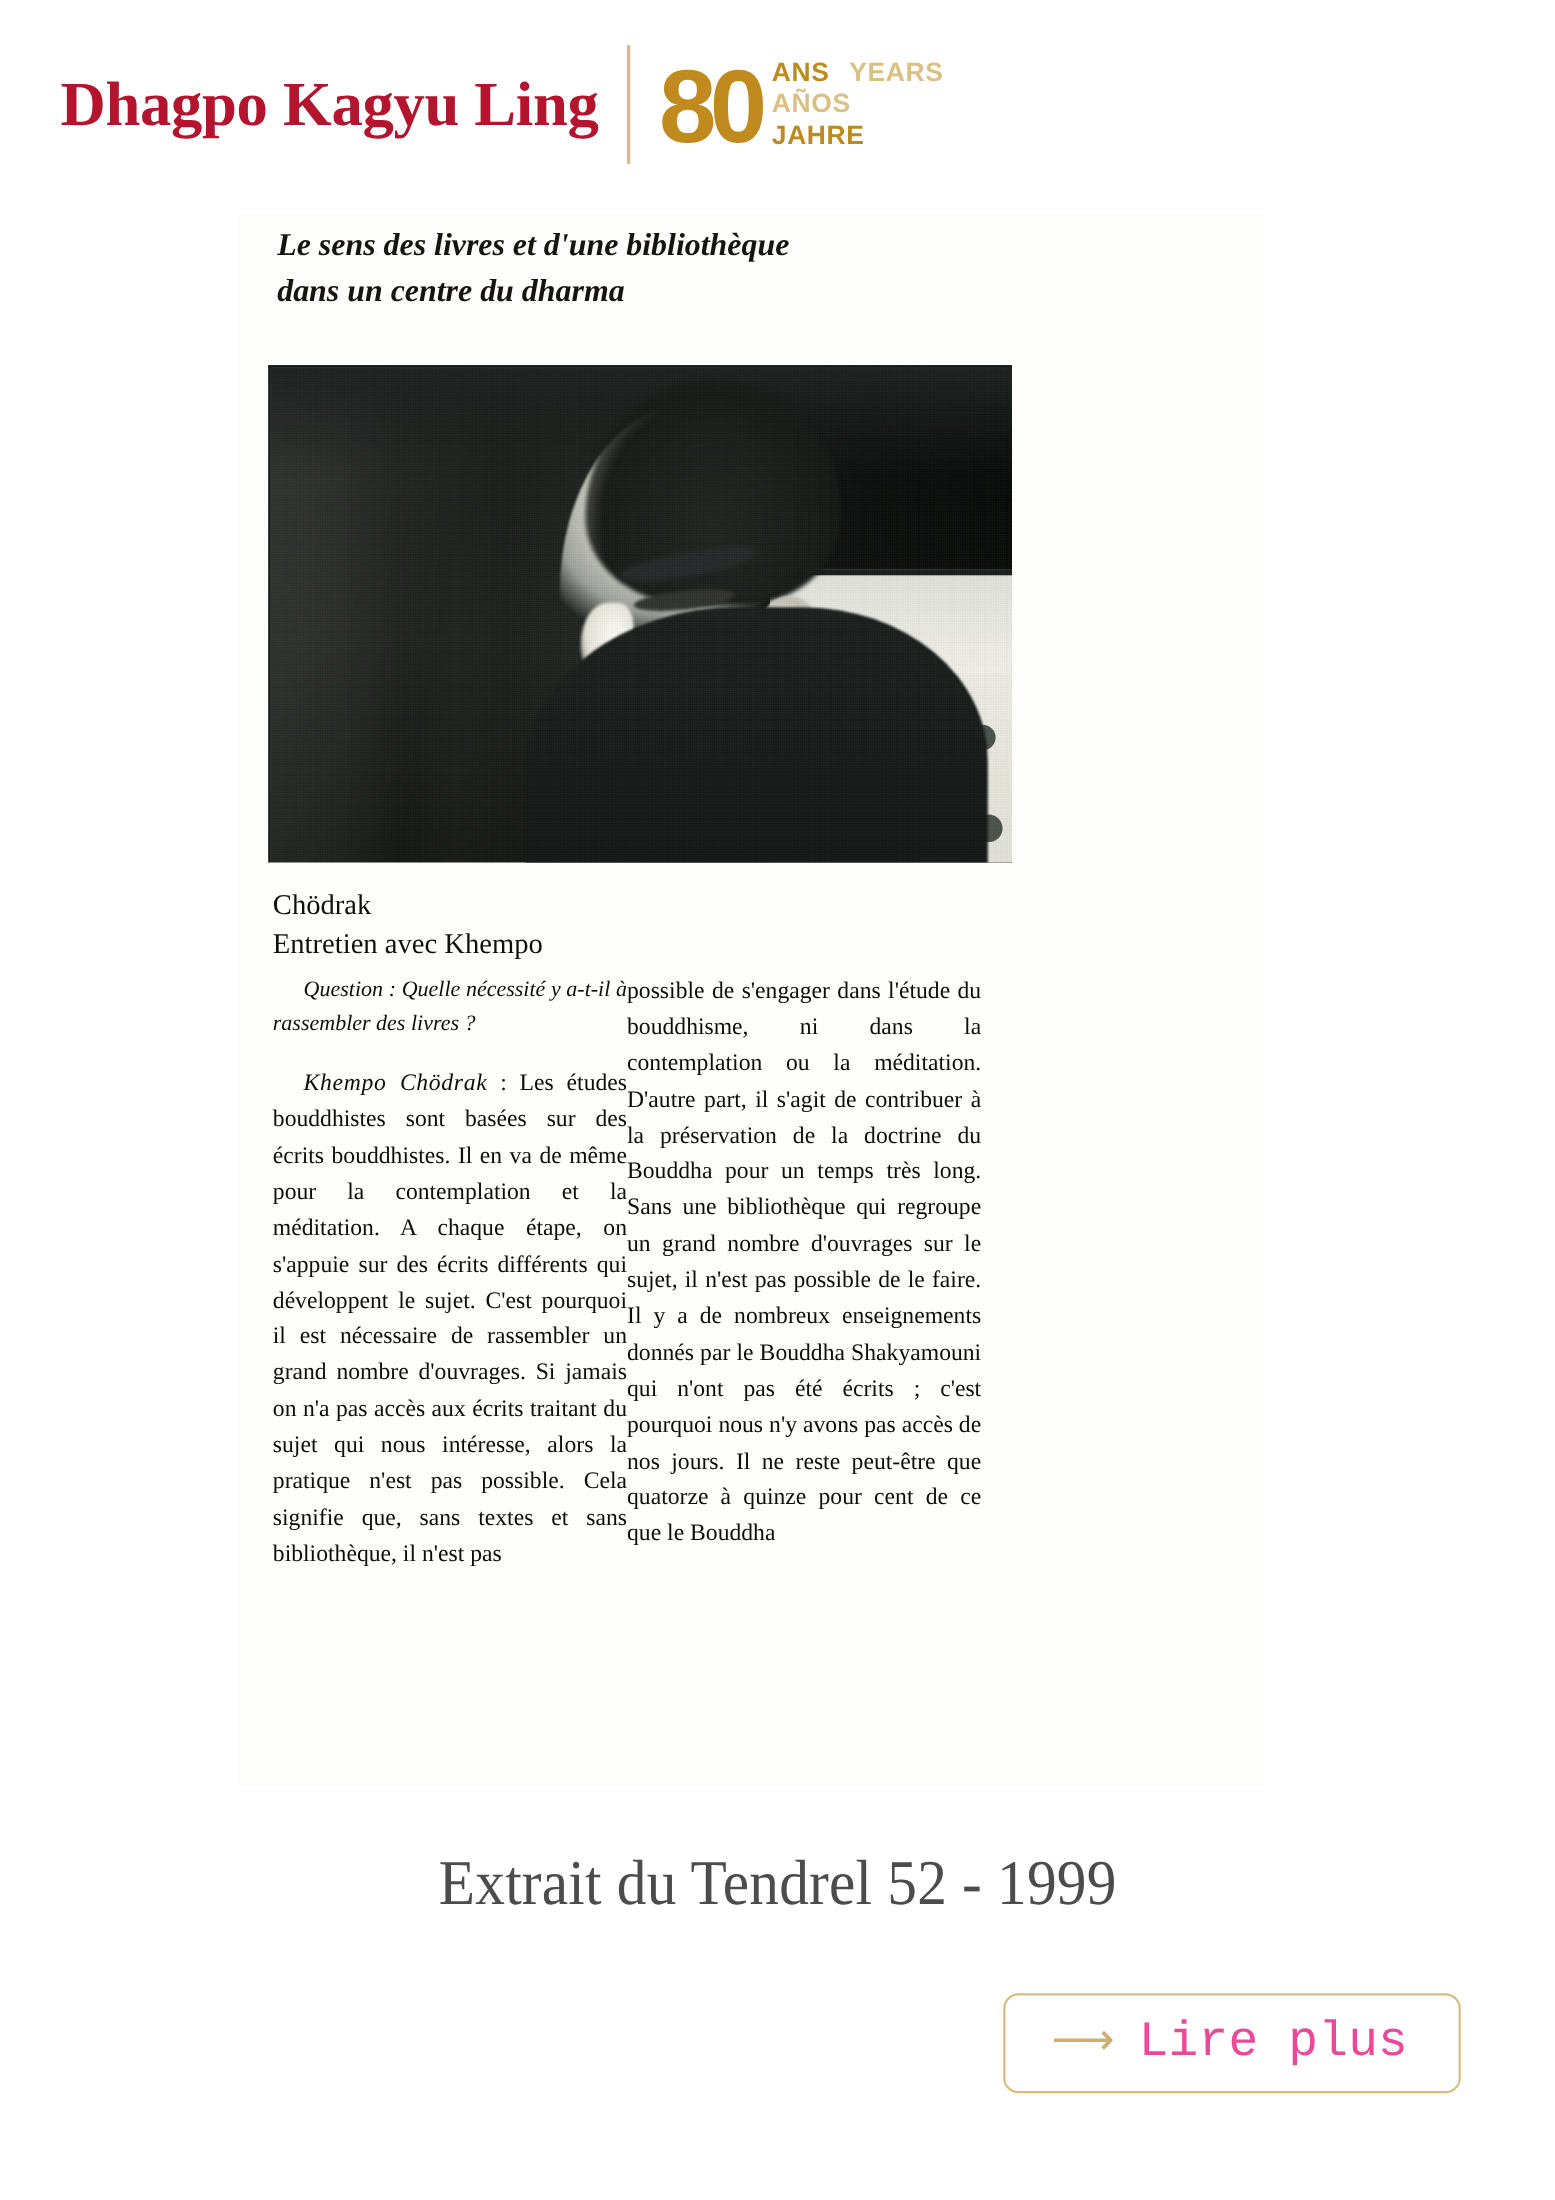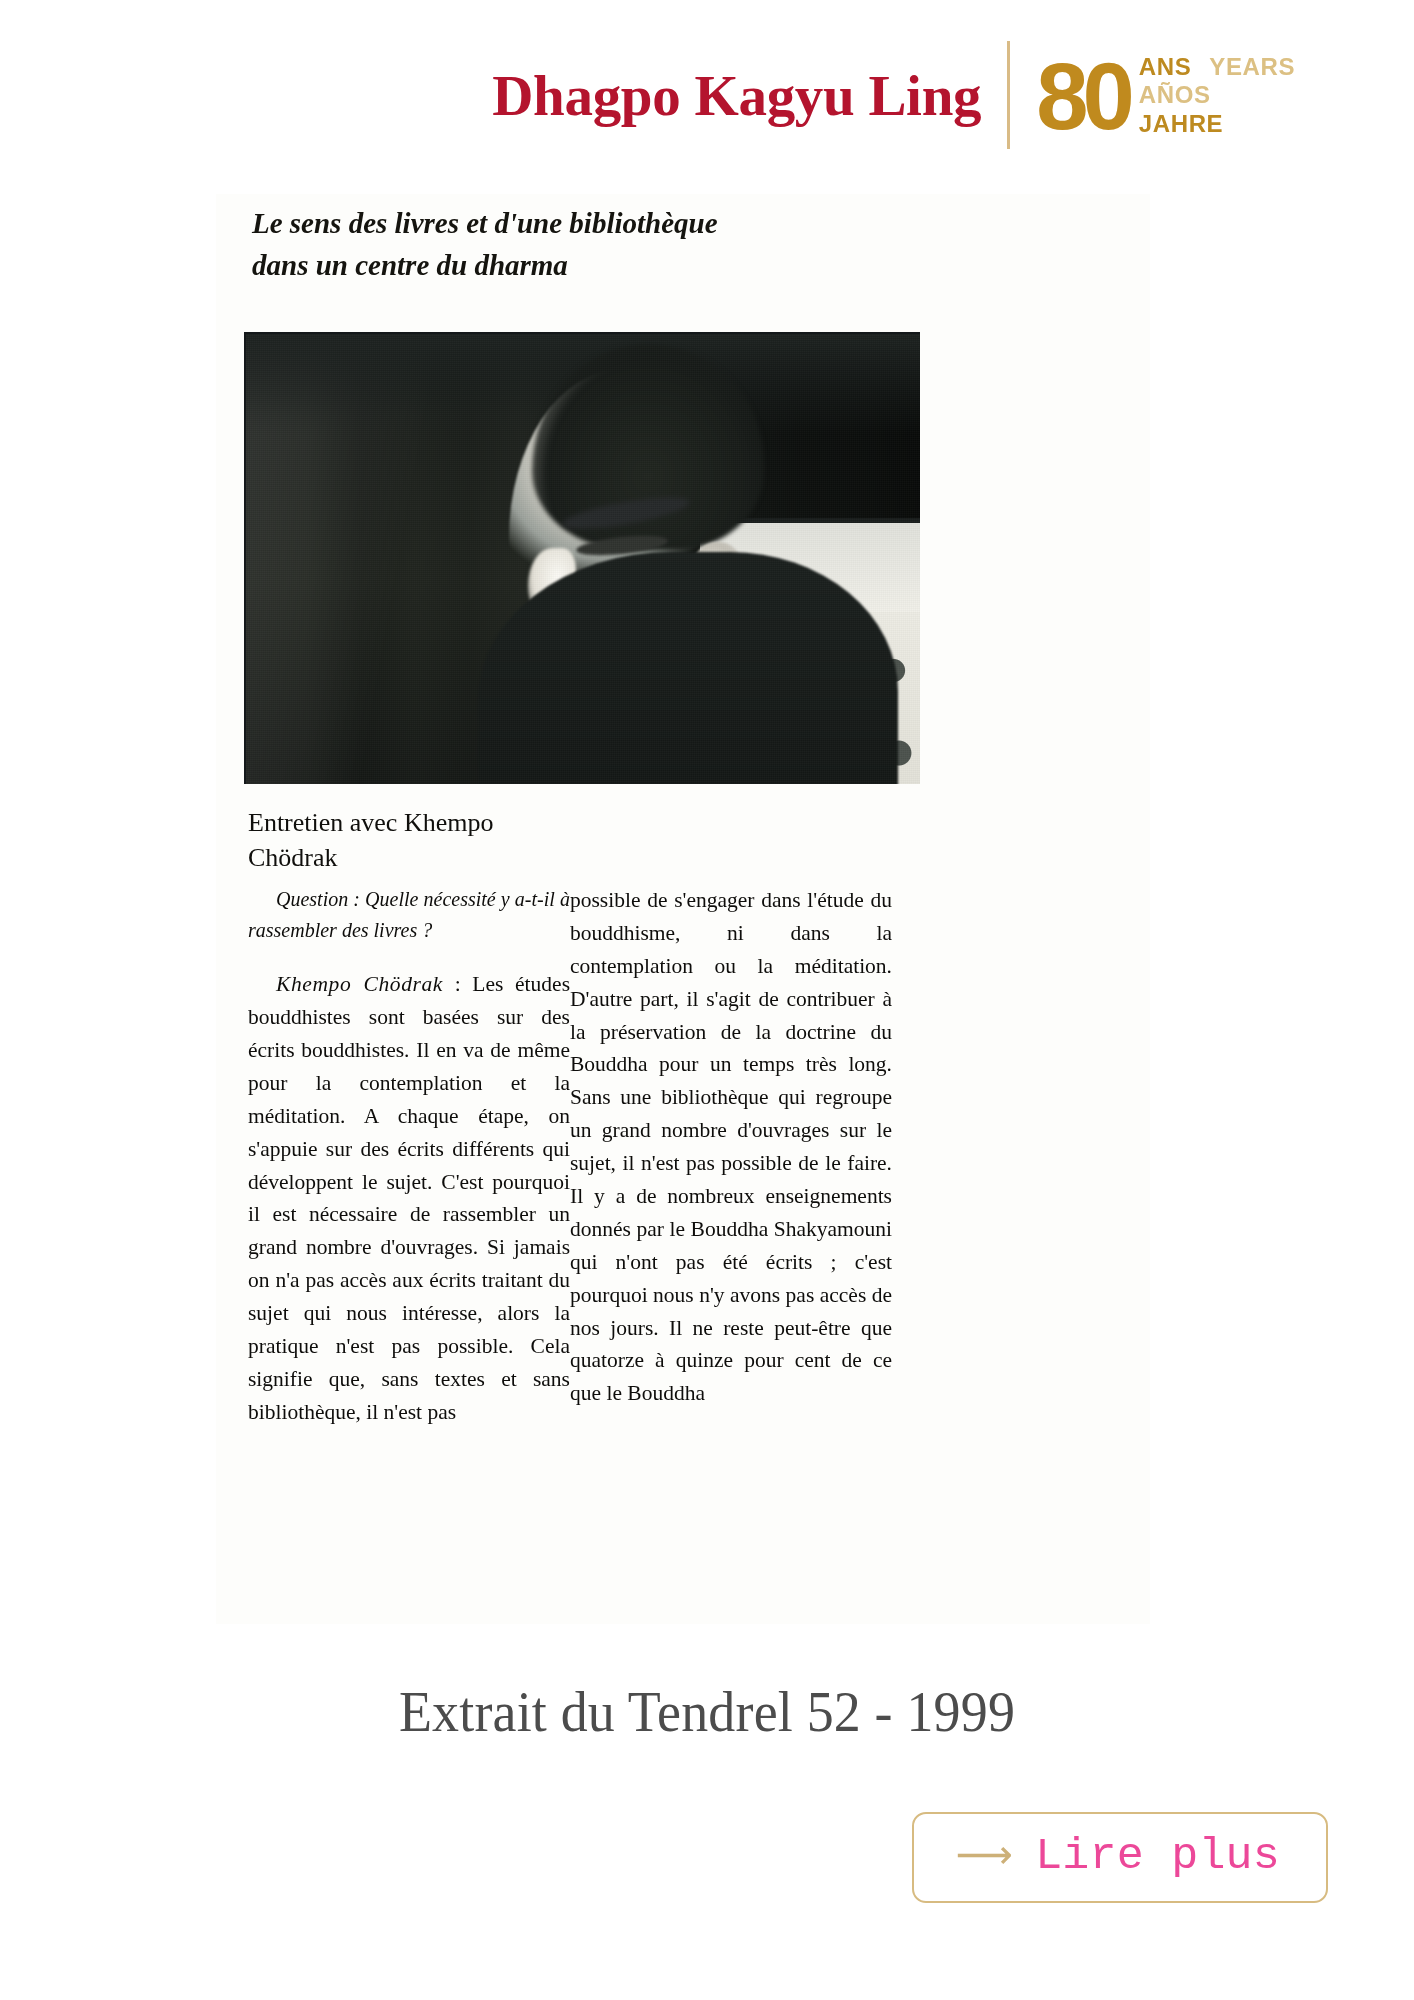--- a/index.html
+++ b/index.html
@@ -17,21 +17,21 @@
 
   
   .header {
     position: absolute;
     left: 0;
     top: 0;
     width: 1240px;
     height: 190px;
     display: flex;
     align-items: center;
-    justify-content: flex-end;
+    justify-content: flex-start;
   }
   .header-inner {
     display: flex;
     align-items: center;
     gap: 26px;
     transform: translateX(55px);
   }
   .brand-title {
     font-family: "Liberation Serif", "DejaVu Serif", serif;
     font-weight: 700;
@@ -341,22 +341,22 @@
     <div class="ph-layer ph-brow"></div>
     <div class="ph-layer ph-eye"></div>
     <div class="ph-layer ph-nose"></div>
     <div class="ph-layer ph-mouth"></div>
     <div class="ph-layer ph-ear"></div>
     <div class="ph-layer ph-body"></div>
     <div class="ph-layer ph-grain"></div>
   </div>
 
   <div class="byline">
+    <div>Chödrak</div>
     <div>Entretien avec Khempo</div>
-    <div>Chödrak</div>
   </div>
 
   <div class="cols">
 
     <div class="col">
       <p class="qpara"><span>Question :</span><span> Quelle nécessité y a-t-il à rassembler des livres ?</span></p>
 
       <p><strong class="spk">Khempo Chödrak</strong><span> : Les études bouddhistes sont basées sur des écrits bouddhistes. Il en va de même pour la contemplation et la méditation. A chaque étape, on s'appuie sur des écrits différents qui développent le sujet. C'est pourquoi il est nécessaire de rassembler un grand nombre d'ouvrages. Si jamais on n'a pas accès aux écrits traitant du sujet qui nous intéresse, alors la pratique n'est pas possible. Cela signifie que, sans textes et sans bibliothèque, il n'est pas</span></p>
     </div>
 

